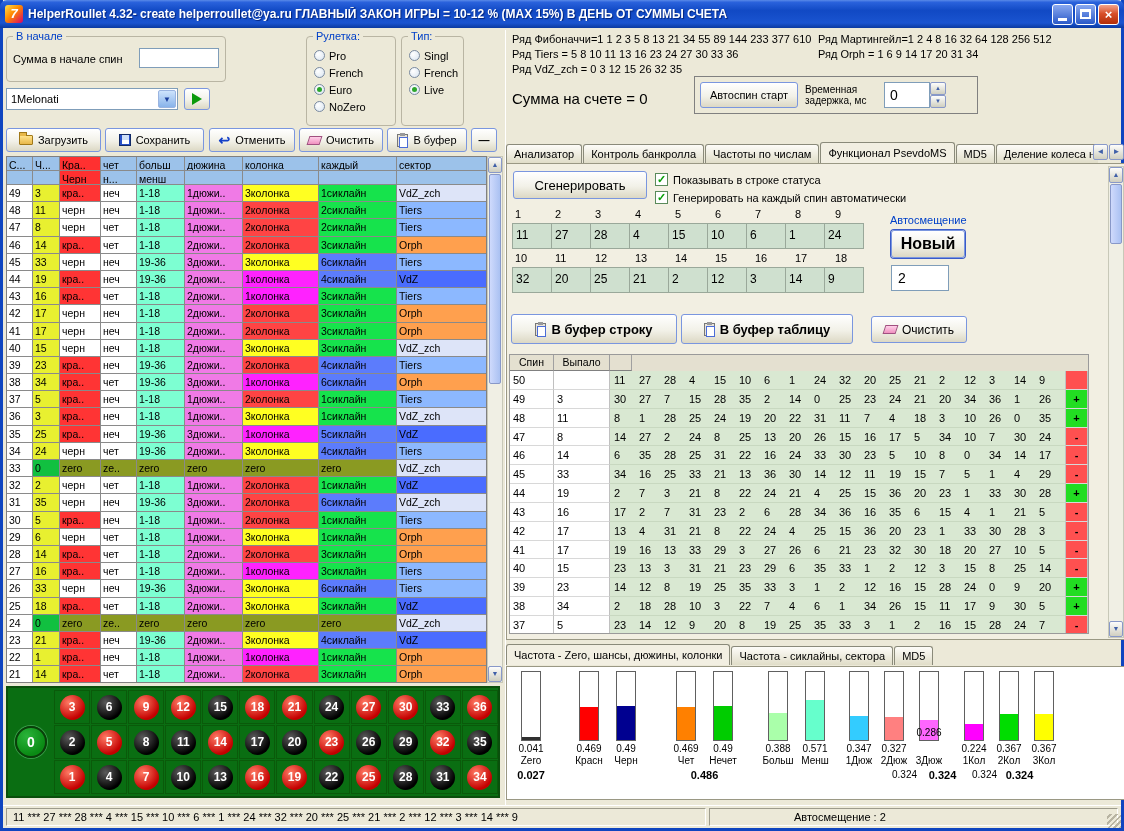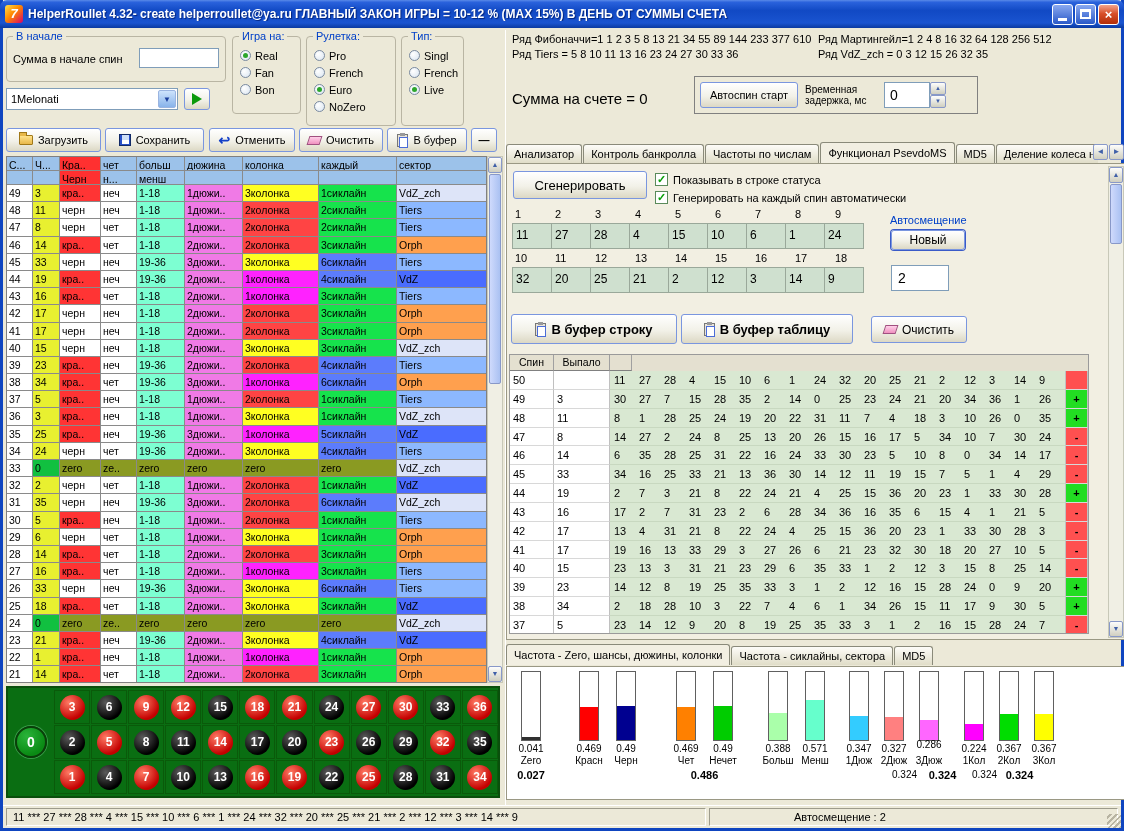--- a/index.html
+++ b/index.html
@@ -95,21 +95,21 @@
 #btn-generate{left:6px;top:7px;width:134px;height:28px;font-size:13px}
 .cb-row{position:absolute;left:148px;display:flex;align-items:center;gap:5px;font-size:11px}
 #cb1{top:9px}#cb2{top:27px}
 .cb{width:13px;height:13px;border:1px solid #5a8a5a;background:#fff;color:#0aa00a;font-size:11px;line-height:11px;text-align:center;font-weight:bold;flex:none}
 #numgrid{position:absolute;left:5px;top:44px;width:366px}
 .ghead{display:flex;height:15px}
 .gh{width:40px;font-size:11px;padding-left:3px}
 .gvals{display:flex;height:26px;margin-bottom:3px}
 .gc{width:40px;border:1px solid #9aa89a;background:#cfe0cf;font-size:12px;padding-left:3px;line-height:23px;margin-right:-1px}
 .autoshift-label{position:absolute;left:383px;top:50px;color:#0040c8;font-size:11px}
-#btn-new{left:384px;top:66px;width:74px;height:20px;font-weight:normal;font-size:12px;box-shadow:0 0 0 1px #3a5ac8}
+#btn-new{left:384px;top:66px;width:74px;height:28px;font-weight:bold;font-size:16px;box-shadow:0 0 0 1px #3a5ac8}
 #autoshift-input{position:absolute;left:384px;top:101px;width:58px;height:26px;border:1px solid #7f9db9;font-size:14px;padding-left:6px}
 #btn-copyrow{left:4px;top:150px;width:166px;height:30px;font-size:13px;font-weight:bold}
 #btn-copytable{left:174px;top:150px;width:172px;height:30px;font-size:13px;font-weight:bold}
 #btn-clear2{left:364px;top:152px;width:96px;height:27px;font-size:12px}
 .gentable{position:absolute;left:2px;top:190px;width:580px;height:280px;border:1px solid #9a9a9a;background:#fff;overflow:hidden}
 .ghrow{display:flex;height:16px;background:#e4e0d0}
 .ghcell{flex:none;border-right:1px solid #a0a0a0;border-bottom:1px solid #808080;text-align:center;font-size:10.5px;line-height:15px;overflow:hidden;white-space:nowrap}
 .grow{display:flex;height:18.85px}
 .gcell{flex:none;border-right:1px solid #c0c0c0;border-bottom:1px solid #d8d8d8;padding-left:3px;font-size:11px;line-height:18px;overflow:hidden}
 .gnums{display:flex;background:#d9e8d2;width:456px;border-right:1px solid #c0c0c0;border-bottom:1px solid #c8d8c0;padding-left:4px;flex:none}
@@ -152,37 +152,20 @@
       <input value="" style="">
     </div>
     <div class="combo">
       <span>1Melonati</span>
       <span class="combo-arrow">▼</span>
     </div>
     <div class="xpbtn" id="play-btn">
         <span class="tri"></span>
       </div>
 
-    <div class="grp" id="grp-game">
-      <span class="legend">Игра на:</span>
-      <div class="grp-opts" id="grp-game-opts">
-          <div class="radio-row">
-            <span class="radio sel"></span>
-            <span class="radio-lbl">Real</span>
-          </div>
-          <div class="radio-row">
-            <span class="radio"></span>
-            <span class="radio-lbl">Fan</span>
-          </div>
-          <div class="radio-row">
-            <span class="radio"></span>
-            <span class="radio-lbl">Bon</span>
-          </div>
-        </div>
-    </div>
     <div class="grp" id="grp-roulette">
       <span class="legend">Рулетка:</span>
       <div class="grp-opts" id="grp-roulette-opts">
           <div class="radio-row">
             <span class="radio"></span>
             <span class="radio-lbl">Pro</span>
           </div>
           <div class="radio-row">
             <span class="radio"></span>
             <span class="radio-lbl">French</span>
@@ -707,20 +690,21 @@
           </div>
         </div>
     </div>
   </div>
 
   <div class="right-pane">
     <div id="series">
         <div class="series-item">Ряд Фибоначчи=1 1 2 3 5 8 13 21 34 55 89 144 233 377 610</div>
         <div class="series-item">Ряд Мартингейл=1 2 4 8 16 32 64 128 256 512</div>
         <div class="series-item">Ряд Tiers = 5 8 10 11 13 16 23 24 27 30 33 36</div>
+        <div class="series-item">Ряд Orph = 1 6 9 14 17 20 31 34</div>
         <div class="series-item">Ряд VdZ_zch = 0 3 12 15 26 32 35</div>
       </div>
     <div class="sum-label">Сумма на счете = 0</div>
     <div class="autospin-box">
       <button class="xpbtn" id="btn-autospin">Автоспин старт</button>
       <div class="delay-label">Временная задержка, мс</div>
       <div class="spinner">
         <input class="spin-val" value="0" style="">
         <div class="spin-btns">
           <div>▲</div>
@@ -1230,21 +1214,21 @@
         <div class="blab" style="left: 330px; top: 76px;">0.347</div>
         <div class="blab" style="left: 330px; top: 88px;">1Дюж</div>
         <div class="bar" style="left: 377px;">
           <div class="bfill" style="height: 23px; background: rgb(255, 128, 128);"></div>
         </div>
         <div class="blab" style="left: 365px; top: 76px;">0.327</div>
         <div class="blab" style="left: 365px; top: 88px;">2Дюж</div>
         <div class="bar" style="left: 412px;">
           <div class="bfill" style="height: 20px; background: rgb(255, 102, 255);"></div>
         </div>
-        <div class="blab" style="left: 400px; top: 72px;">0.286</div>
+        <div class="blab" style="left: 400px; top: 60px;">0.286</div>
         <div class="blab" style="left: 400px; top: 88px;">3Дюж</div>
         <div class="bar" style="left: 457px;">
           <div class="bfill" style="height: 16px; background: rgb(255, 0, 255);"></div>
         </div>
         <div class="blab" style="left: 445px; top: 76px;">0.224</div>
         <div class="blab" style="left: 445px; top: 88px;">1Кол</div>
         <div class="bar" style="left: 492px;">
           <div class="bfill" style="height: 26px; background: rgb(0, 221, 0);"></div>
         </div>
         <div class="blab" style="left: 480px; top: 76px;">0.367</div>

